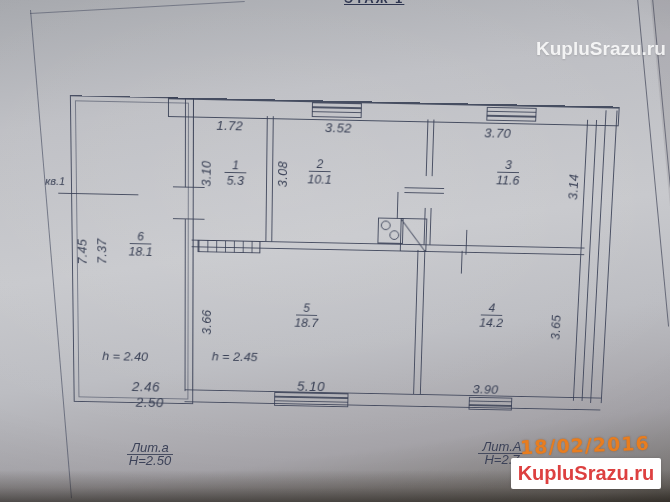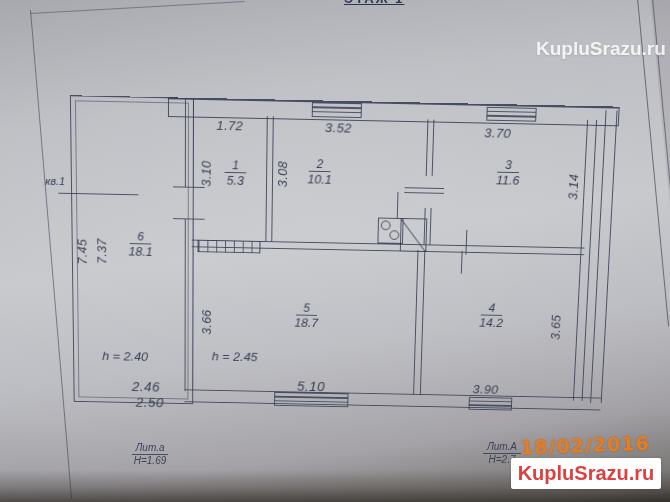--- a/index.html
+++ b/index.html
@@ -25,21 +25,21 @@
   .window{
     border:1.2px solid rgba(57,64,85,0.88);
     background:linear-gradient(to bottom, transparent 26%, rgba(57,64,85,0.85) 26%, rgba(57,64,85,0.85) 36%, transparent 36%, transparent 62%, rgba(57,64,85,0.85) 62%, rgba(57,64,85,0.85) 72%, transparent 72%);
   }
   .hatchwall{
     border:1.2px solid rgba(57,64,85,0.85);
     background:repeating-linear-gradient(90deg, rgba(57,64,85,0.8) 0 1.2px, transparent 1.2px 9px);
   }
   .burner{position:absolute; width:8px; height:8px; border:1.2px solid rgba(57,64,85,0.9); border-radius:50%;}
   .htext{font-style:italic; font-size:13px; color:#394055; white-space:nowrap;}
-  .liter{font-style:italic; font-size:10px; color:#3c4258; text-align:center; line-height:12px; white-space:nowrap;}
+  .liter{font-style:italic; font-size:13px; color:#3c4258; text-align:center; line-height:12px; white-space:nowrap;}
   .liter .lname{display:inline-block; border-bottom:1px solid rgba(60,66,88,0.9); padding:0 4px 0;}
   .plan{
     left:70px; top:101px; width:556px; height:322px;
     transform-origin:277px 0;
     transform:perspective(1300px) rotateX(-9deg) rotate(1.2deg);
   }
   .frame-line{transform-origin:0 0;}
   .caption-cut{
     font-size:13px; font-weight:bold; letter-spacing:2px; color:#2e3550;
     text-decoration:underline;
@@ -154,21 +154,21 @@
     <div class="abs dim vdim" style="left:475px; top:224px;">3.65</div>
     <div class="abs dim vdim" style="left:-11px; top:154px;">7.45</div>
     <div class="abs dim vdim" style="left:9px; top:153px;">7.37</div>
 
     <div class="abs htext" style="left:30px; top:264px;">h = 2.40</div>
     <div class="abs htext" style="left:143px; top:262px;">h = 2.45</div>
   </div>
 
   <div class="abs liter" style="left:118px; top:442px; width:64px;">
     <div><span class="lname">Лит.а</span></div>
-    <div>Н=1.69</div>
+    <div>Н=2.50</div>
   </div>
   <div class="abs liter" style="left:474px; top:441px; width:56px;">
     <div><span class="lname">Лит.А</span></div>
     <div>Н=2.7</div>
   </div>
 
   <div class="abs" style="left:0; top:470px; width:670px; height:32px; background:linear-gradient(to bottom, rgba(40,35,28,0) 0%, rgba(45,38,30,0.3) 55%, rgba(28,24,18,0.6) 100%);"></div>
 
   <div class="abs wm-top" style="left:536px; top:38px;">KupluSrazu.ru</div>
   <div class="abs date-stamp" style="left:520px; top:434px;">18/02/2016</div>

